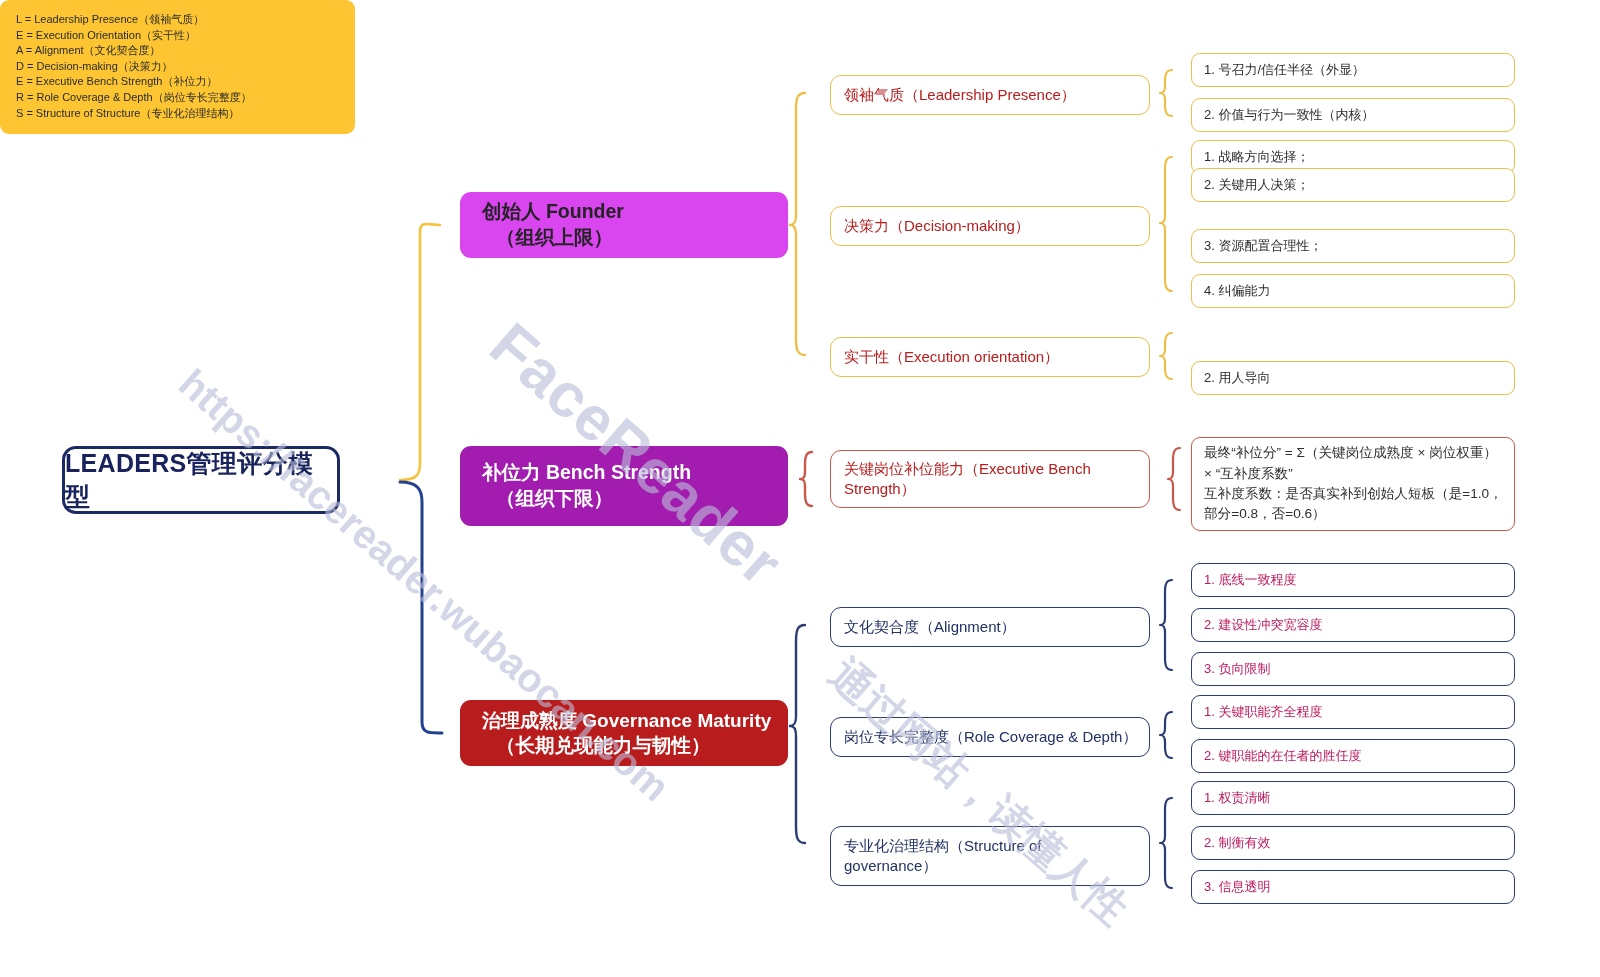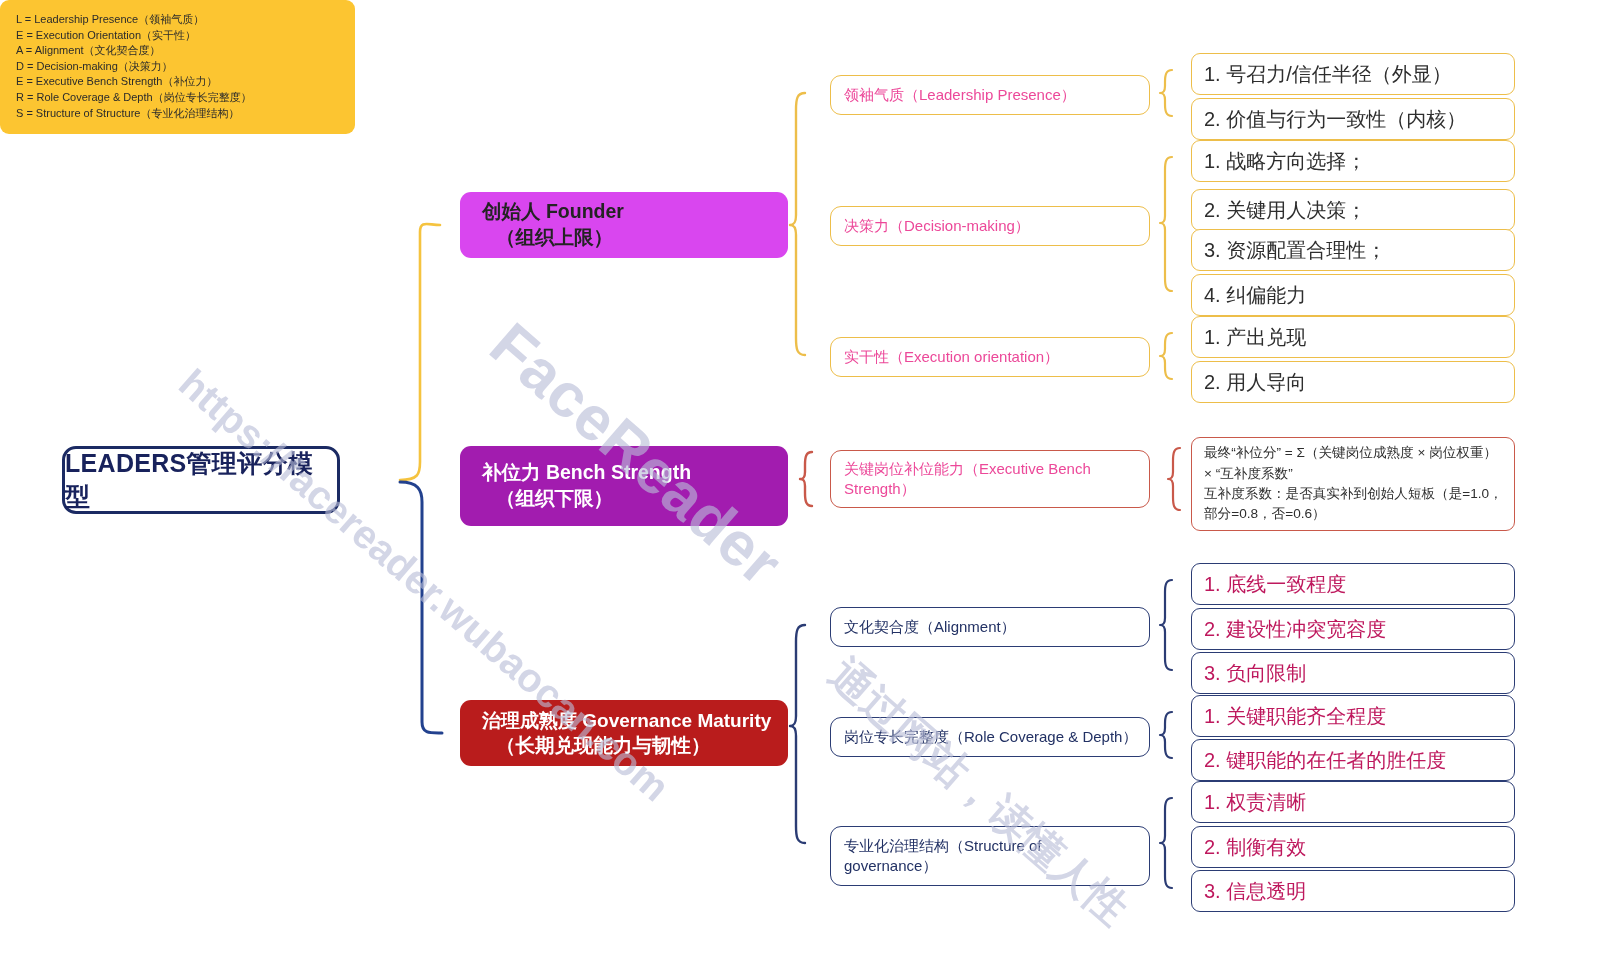--- a/index.html
+++ b/index.html
@@ -86,34 +86,34 @@
   .b1-gov     { top: 700px; height: 66px; background: #b91c1c; color: #ffffff; }
   .b1-gov .t1 { font-size: 19px; }
 
   
   .b2 {
     left: 830px; width: 320px;
     background: #fff;
     border-radius: 11px;
     padding: 9px 10px 9px 13px;
     font-size: 15px;
-    color: #ec4899;
+    color: #b91c1c;
     min-height: 38px;
   }
   .b2.y { border: 1.6px solid #edbe4a; }
   .b2.r { border: 1.6px solid #c9594a; }
   .b2.n { border: 1.6px solid #2b3c74; color: #223164; }
 
   
   .b3 {
     left: 1191px; width: 324px;
     background: #fff;
     border-radius: 9px;
     padding: 7px 10px 7px 12px;
-    font-size: 20px;
+    font-size: 13px;
     color: #2e2e2e;
     min-height: 34px;
   }
   .b3.y { border: 1.5px solid #edbe4a; }
   .b3.r { border: 1.5px solid #c9594a; }
   .b3.n { border: 1.5px solid #2b3c74; color: #be185d; }
   .b3.formula { padding: 9px 9px 9px 12px; font-size: 13.6px; line-height: 1.5; }
 </style>
 </head>
 <body>
@@ -201,33 +201,30 @@
   <div class="node b3 y" style="top:53px;">
     <span>1. 号召力/信任半径（外显）</span>
     </div>
   <div class="node b3 y" style="top:98px;">
     <span>2. 价值与行为一致性（内核）</span>
     </div>
 
   <div class="node b3 y" style="top:140px;">
     <span>1.  战略方向选择；</span>
     </div>
-  <div class="node b3 y" style="top:189px;text-align:right;">
+  <div class="node b3 y" style="top:168px;text-align:right;">
     <span>2.  关键用人决策；</span>
     </div>
   <div class="node b3 y" style="top:229px;">
     <span>3.  资源配置合理性；</span>
     </div>
   <div class="node b3 y" style="top:274px;">
     <span>4.  纠偏能力</span>
     </div>
 
-  <div class="node b3 y" style="top:316px;">
-    <span>1. 产出兑现</span>
-    </div>
   <div class="node b3 y" style="top:361px;">
     <span>2. 用人导向</span>
     </div>
 
   <div class="node b3 r formula" style="top:437px;height:94px;">
     <span style="white-space:pre-line;">最终“补位分” = Σ（关键岗位成熟度 × 岗位权重）× “互补度系数”
 互补度系数：是否真实补到创始人短板（是=1.0，部分=0.8，否=0.6）</span>
     </div>
 
   <div class="node b3 n" style="top:563px;">

